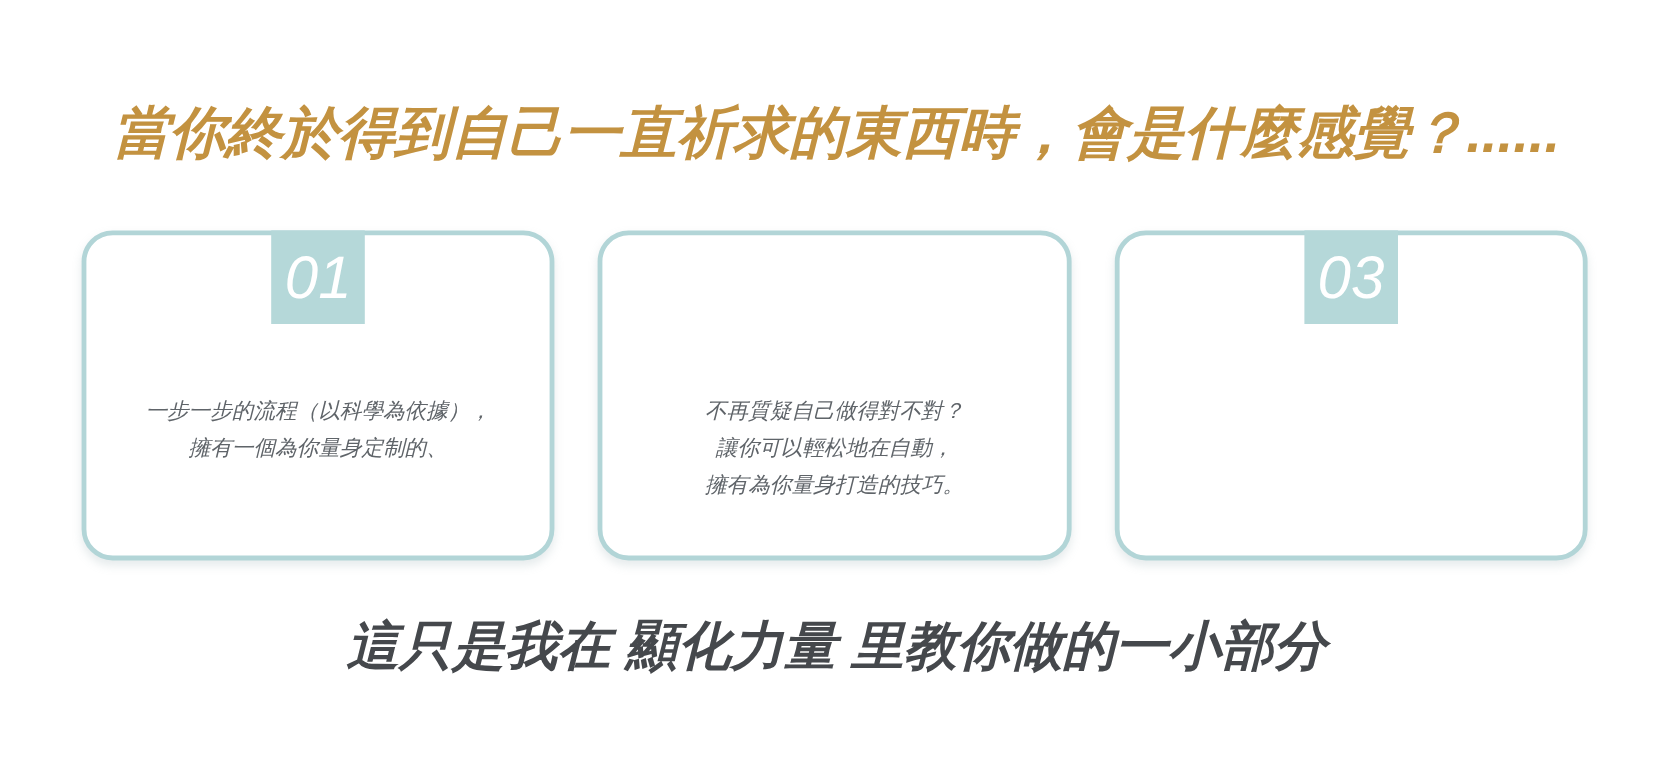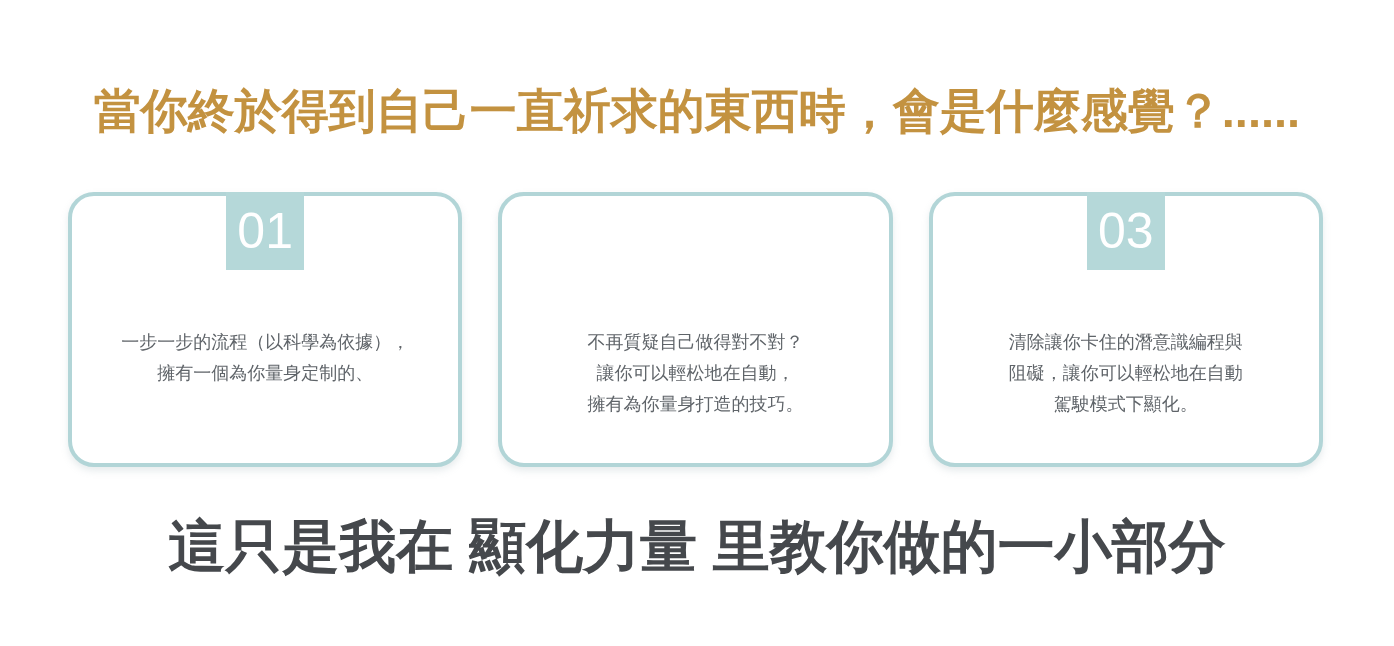--- a/index.html
+++ b/index.html
@@ -1,15 +1,15 @@
 <!DOCTYPE html>
 <html><head>
 <meta charset="utf-8">
 <style>
-  * { margin: 0; padding: 0; box-sizing: border-box; }
+  * { margin: 0; padding: 0; box-sizing: border-box; font-style: italic; }
   html, body { background: #ffffff; }
   body {
     font-family: "Liberation Sans", sans-serif;
     width: 1394px;
     height: 646px;
     overflow: hidden;
   }
   .page {
     position: relative;
     width: 1394px;
@@ -73,21 +73,21 @@
     line-height: 31px;
     color: #5f6469;
     font-weight: 400;
   }
   .bottom-heading {
     position: absolute;
     top: 514px;
     left: 0;
     width: 100%;
     text-align: center;
-    font-size: 57px;
+    font-size: 44px;
     line-height: 1.15;
     font-weight: 700;
     color: #45484c;
     white-space: nowrap;
   }
 </style>
 </head>
 <body>
 
 <div class="page">
@@ -107,24 +107,19 @@
     <div class="card">
       <div class="card-text">
         <div>不再質疑自己做得對不對？</div>
         <div>讓你可以輕松地在自動，</div>
         <div>擁有為你量身打造的技巧。</div>
       </div>
     </div>
 
     <div class="card">
       <div class="card-number">03</div>
-      <div class="card-text">
-        <div>清除讓你卡住的潛意識編程與</div>
-        <div>阻礙，讓你可以輕松地在自動</div>
-        <div>駕駛模式下顯化。</div>
-      </div>
     </div>
 
   </div>
 
   <h2 class="bottom-heading">這只是我在 顯化力量 里教你做的一小部分</h2>
 
 </div>
 
 </body></html>

